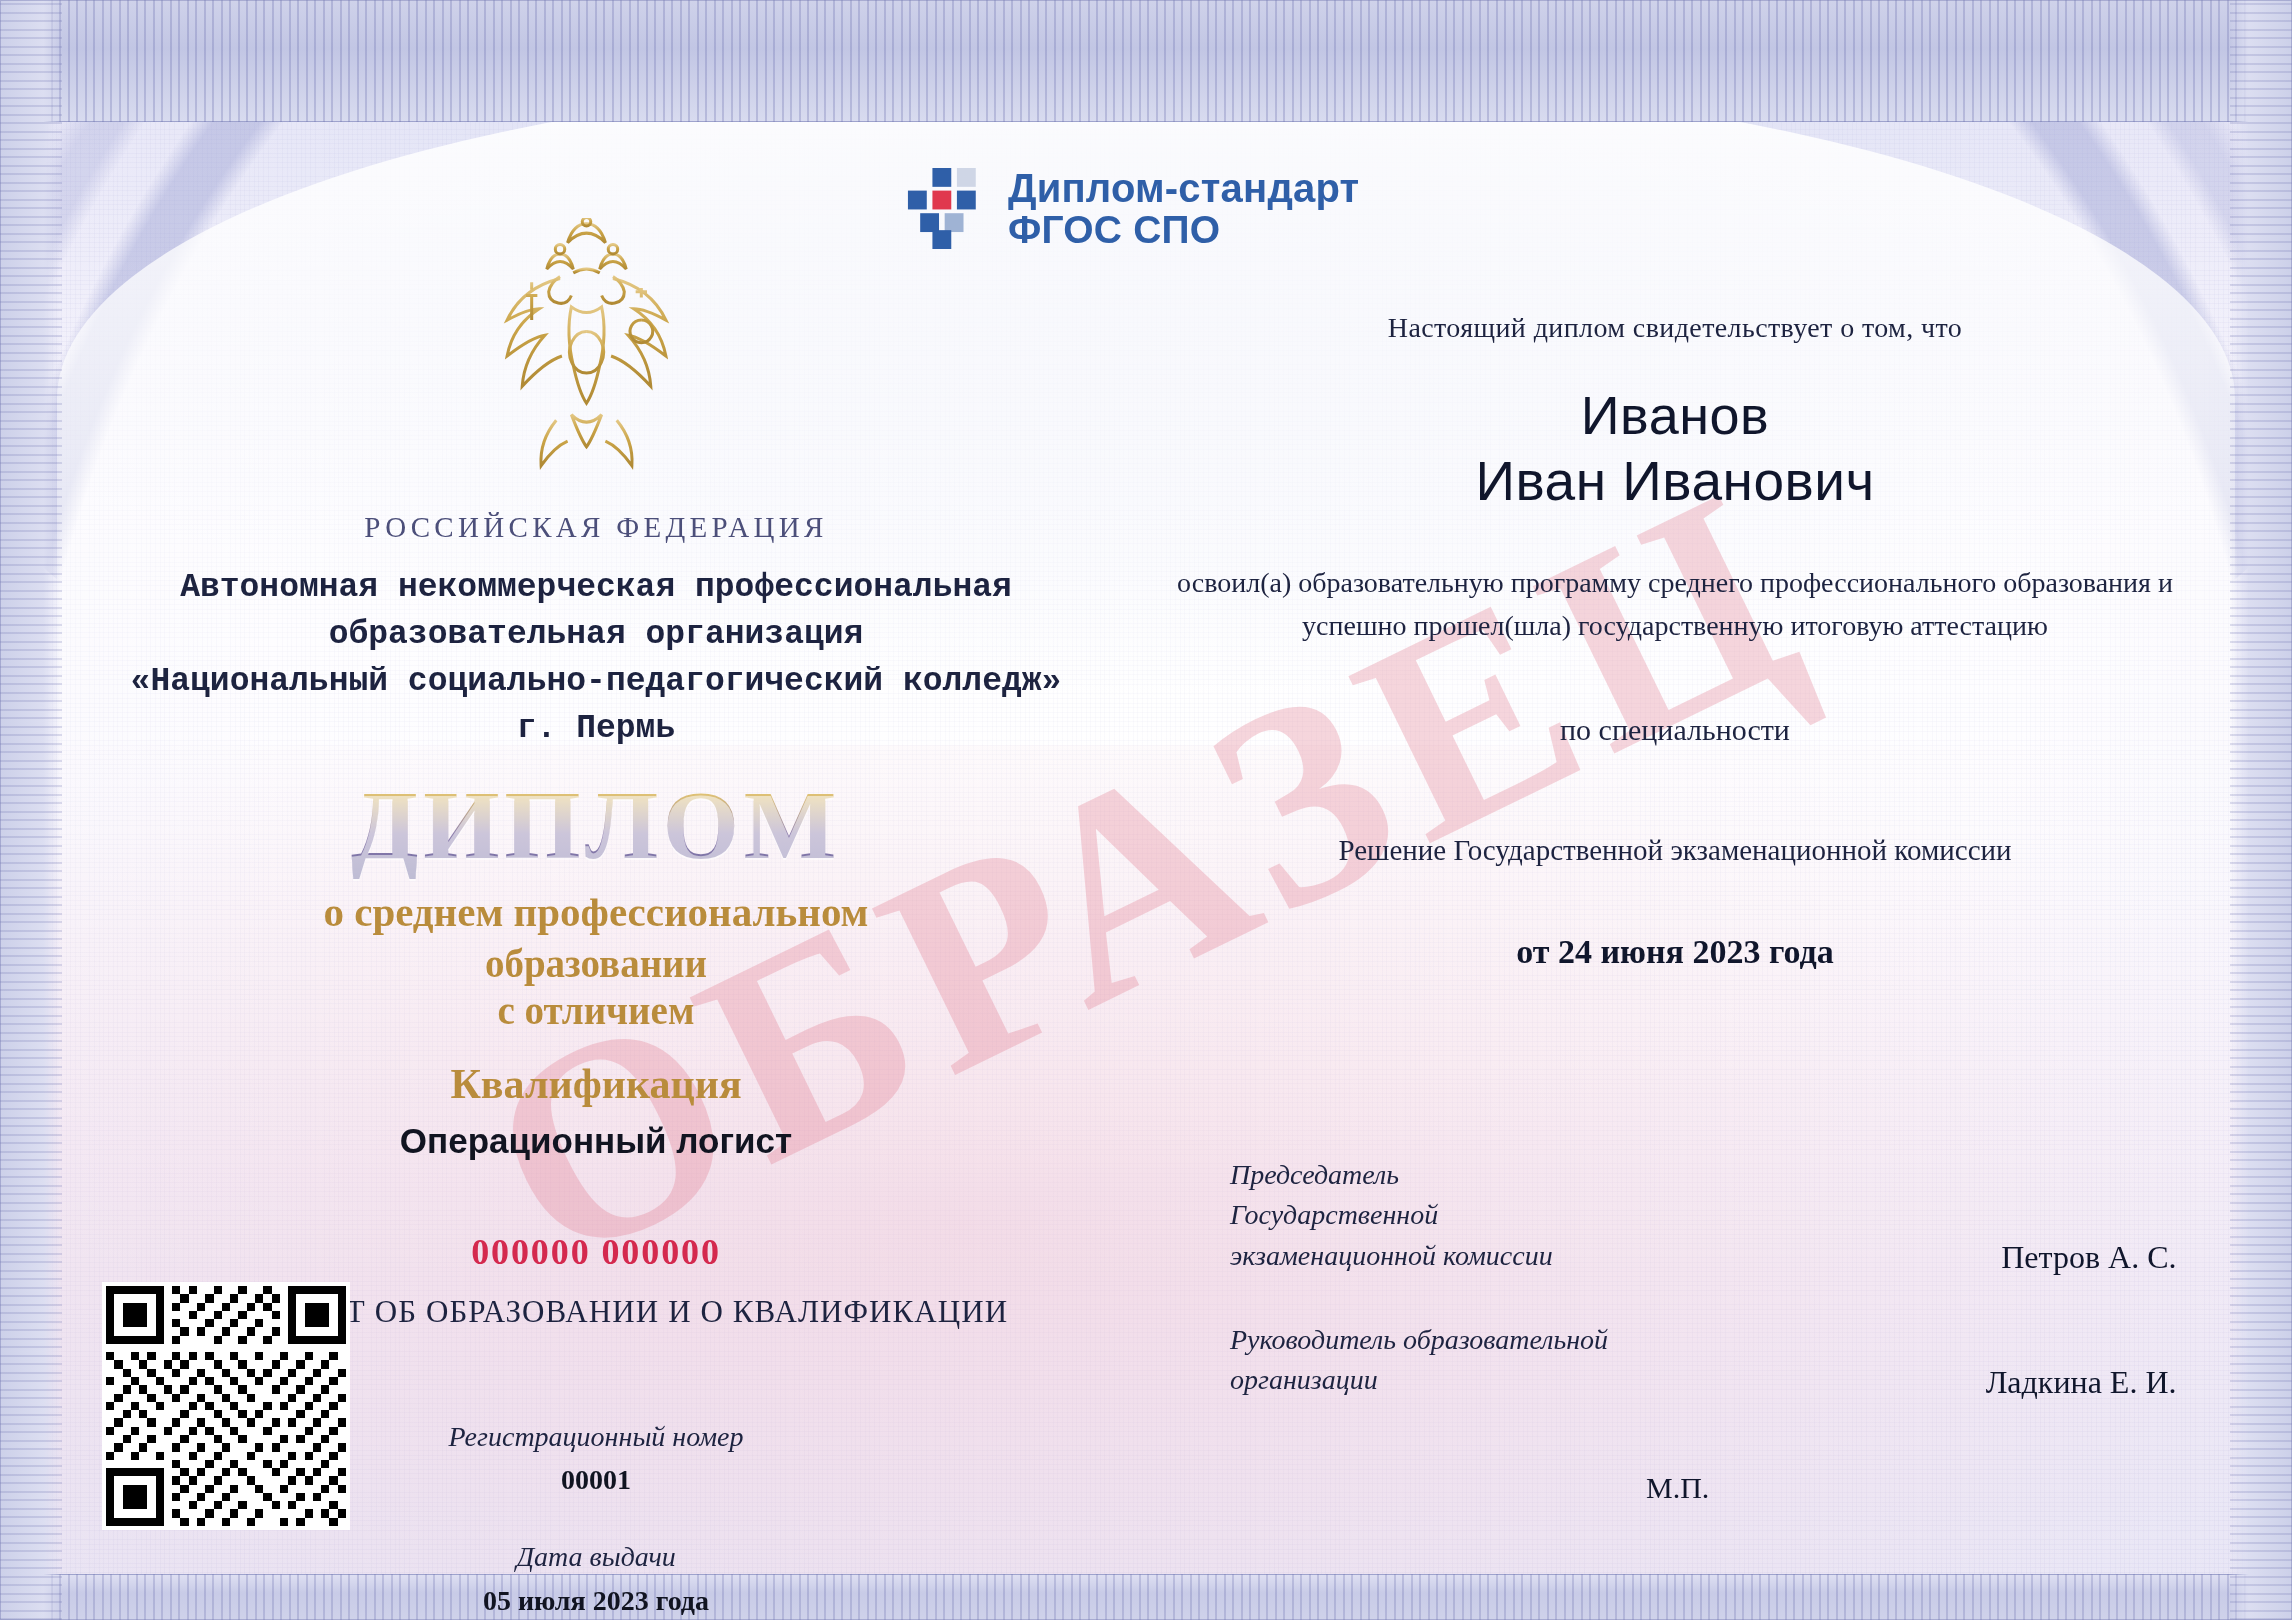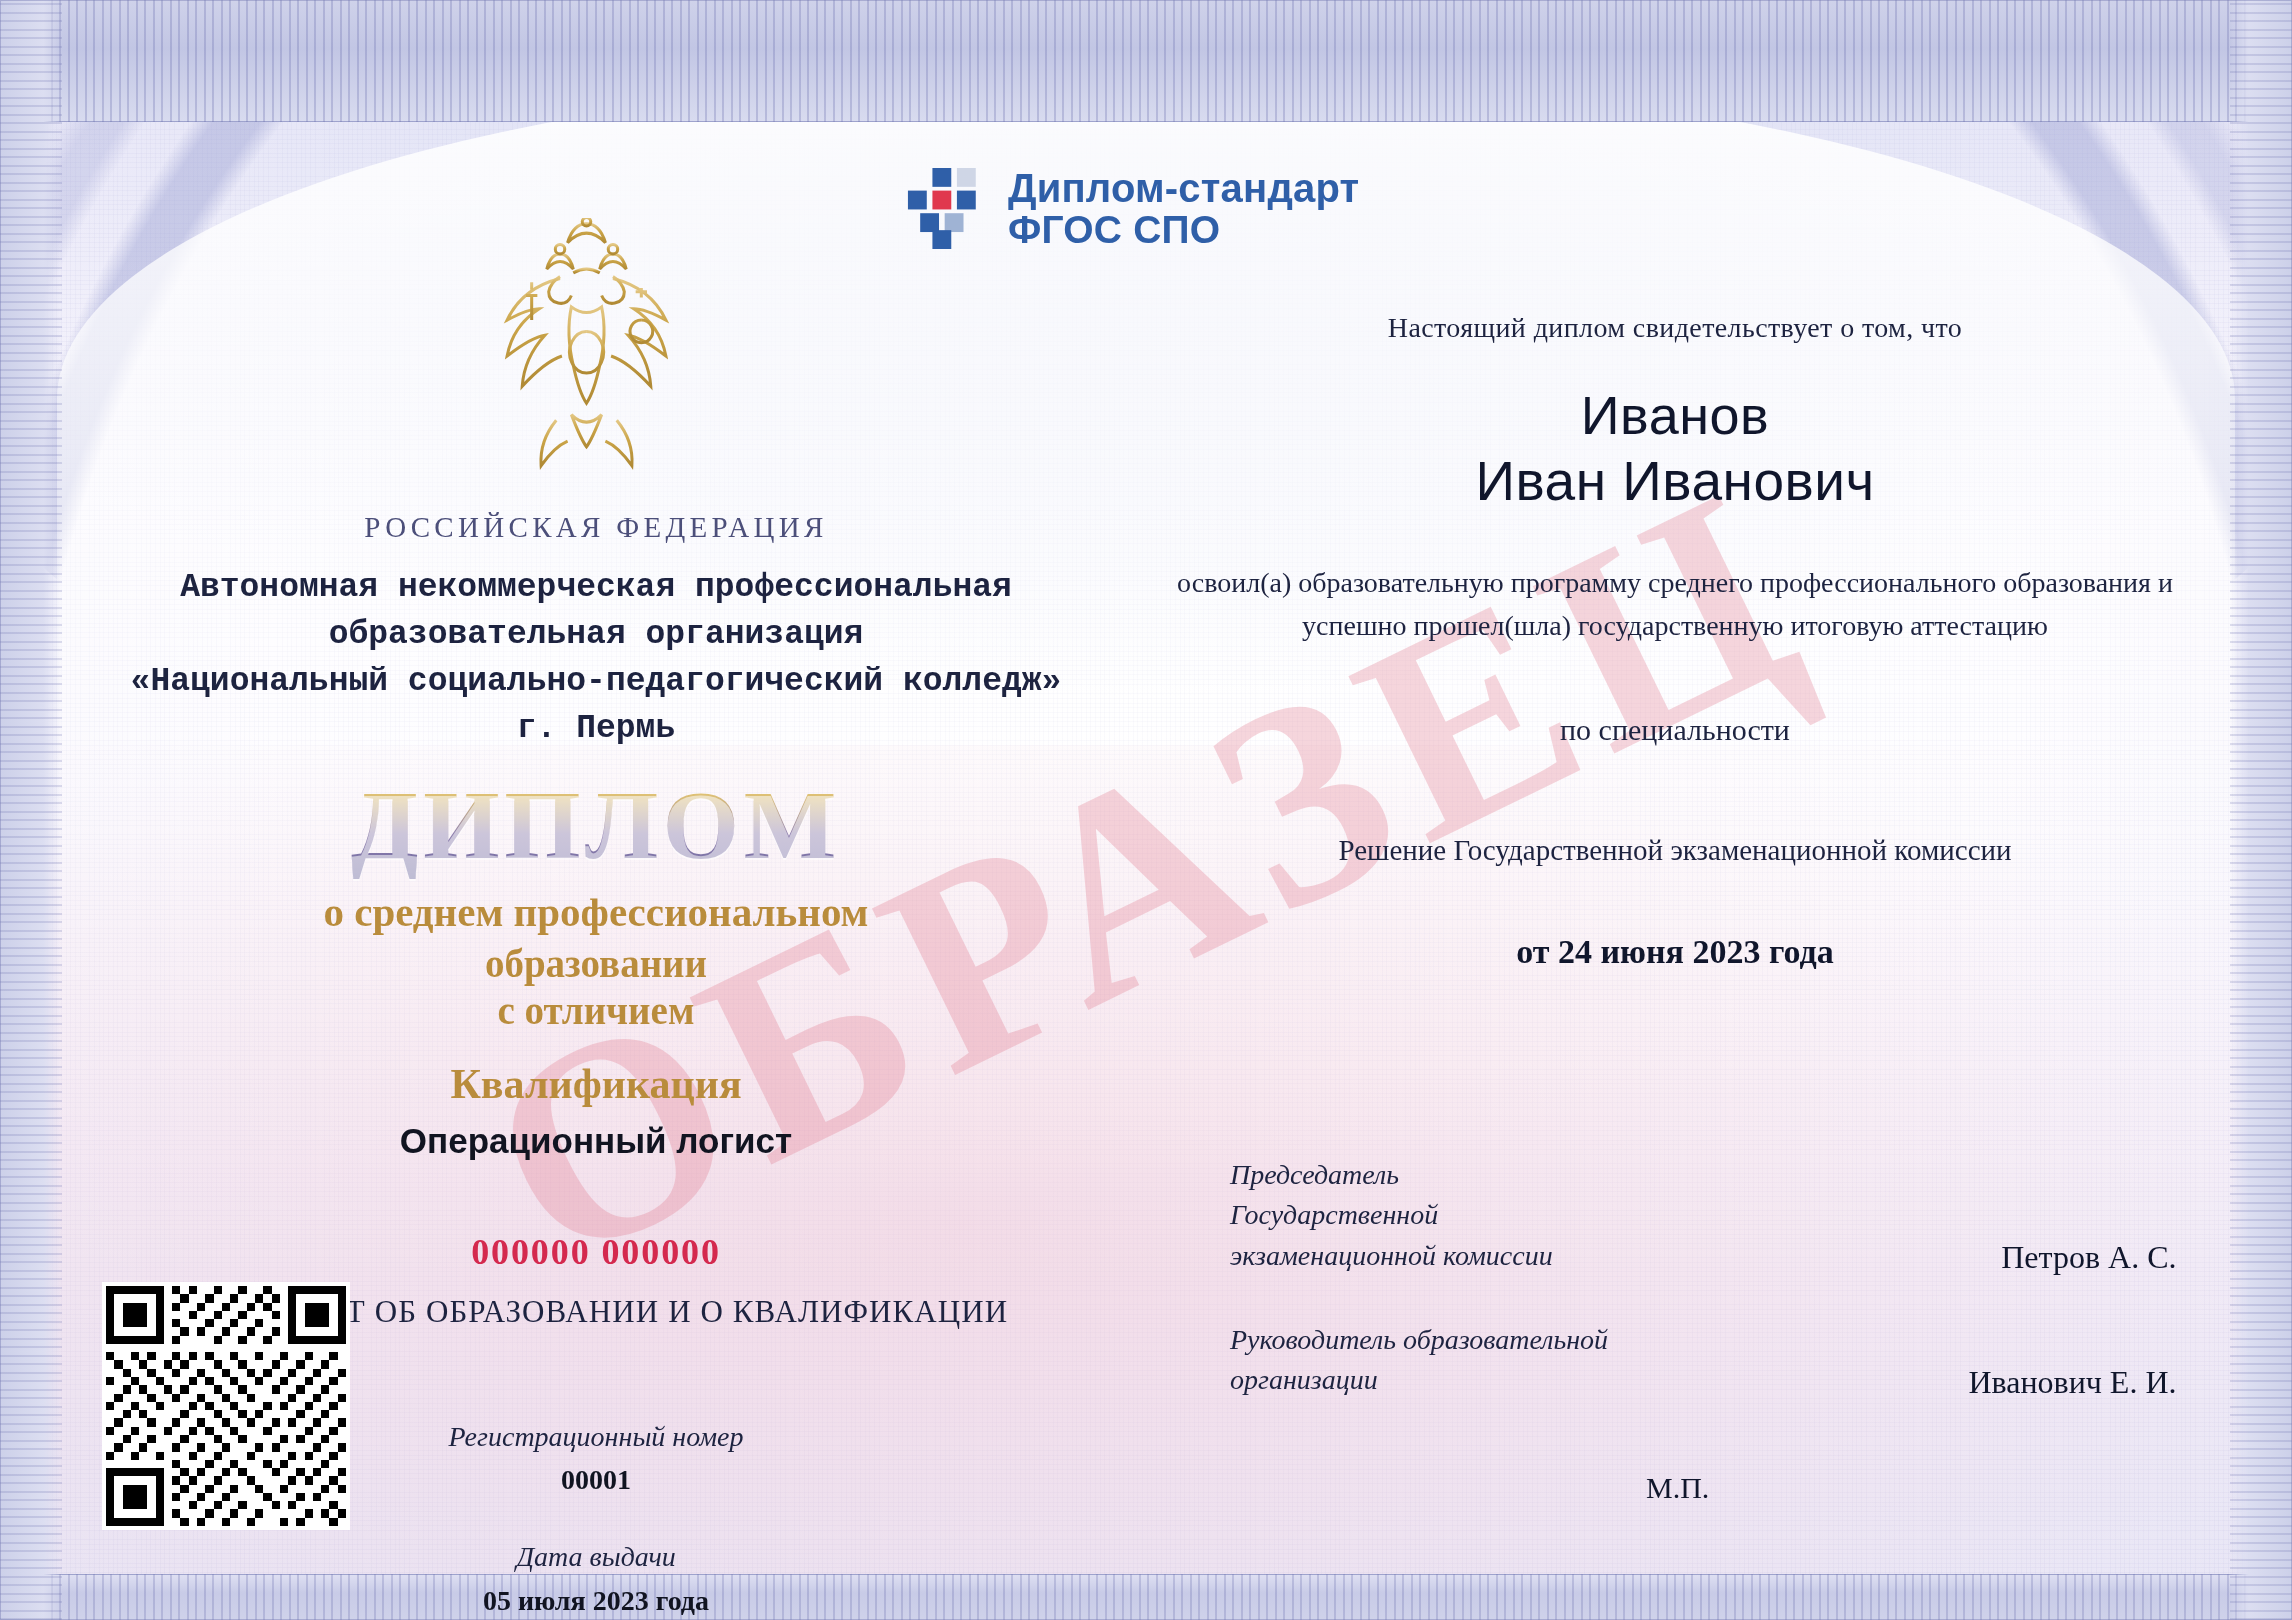--- a/index.html
+++ b/index.html
@@ -724,20 +724,20 @@
         <div>экзаменационной комиссии</div>
       </div>
       <div class="sign-name">Петров А. С.</div>
     </div>
 
     <div class="sign-row second">
       <div class="sign-role">
         <div>Руководитель образовательной</div>
         <div>организации</div>
       </div>
-      <div class="sign-name">Иванович Е. И.</div>
+      <div class="sign-name">Ладкина Е. И.</div>
     </div>
 
     <div class="mp">М.П.</div>
   </div>
 
 </div>
 
 
 </body></html>

